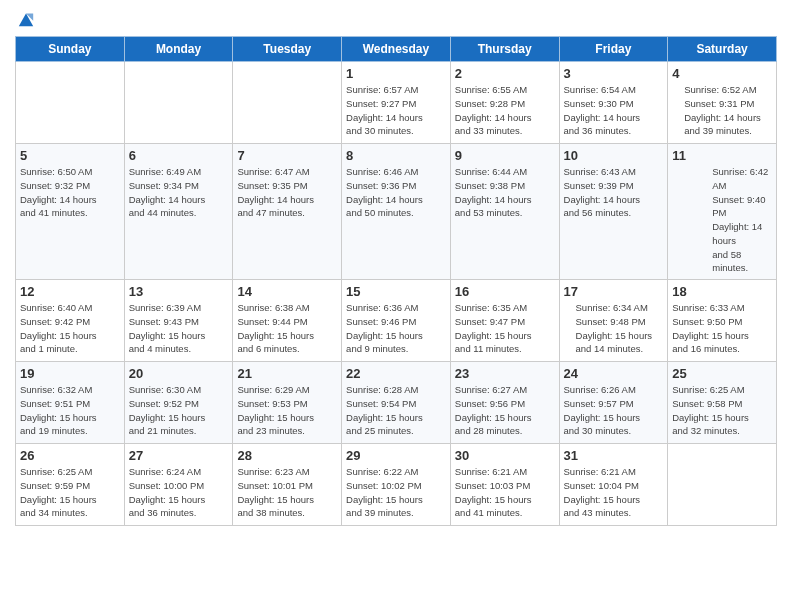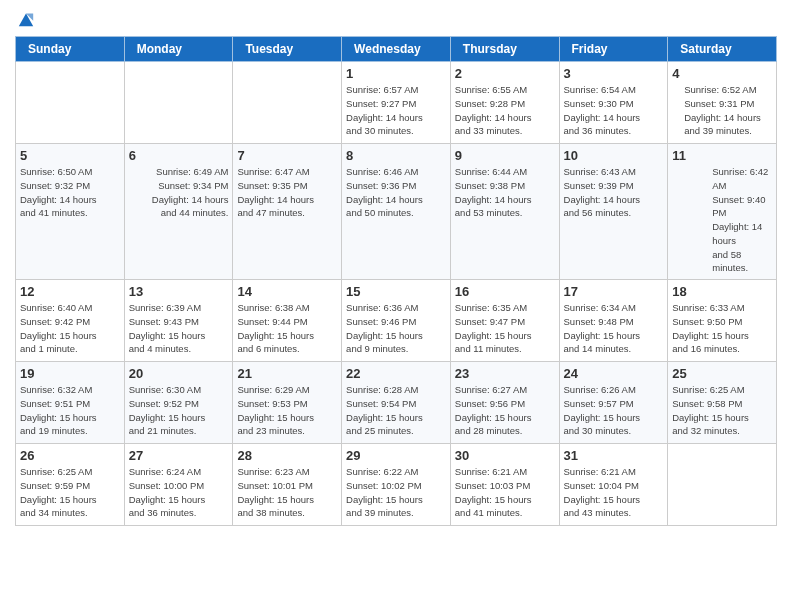--- a/index.html
+++ b/index.html
@@ -61,21 +61,21 @@
       width: 100%;
       border-collapse: collapse;
       table-layout: fixed;
     }
     .calendar-table thead tr th {
       background-color: #1a6dc0;
       color: #fff;
       font-size: 12px;
       font-weight: bold;
       padding: 5px 12px;
-      text-align: left;
+      text-align: center;
       border: 1px solid #a0c0e0;
     }
     .calendar-table tbody tr td {
       border: 1px solid #ccc;
       vertical-align: top;
       padding: 4px 4px 4px 4px;
       font-size: 10px;
       color: #333;
       height: 82px;
       background: #fff;
@@ -171,21 +171,21 @@
         <tr>
           <td>
             <span class="day-number">5</span>
             <div class="day-info" style="white-space: pre-line;">Sunrise: 6:50 AM
 Sunset: 9:32 PM
 Daylight: 14 hours
 and 41 minutes.</div>
           </td>
           <td>
             <span class="day-number">6</span>
-            <div class="day-info" style="white-space: pre-line; text-align: right;">Sunrise: 6:49 AM
+            <div class="day-info" style="white-space: pre-line;">Sunrise: 6:49 AM
 Sunset: 9:34 PM
 Daylight: 14 hours
 and 44 minutes.</div>
           </td>
           <td>
             <span class="day-number">7</span>
             <div class="day-info" style="white-space: pre-line;">Sunrise: 6:47 AM
 Sunset: 9:35 PM
 Daylight: 14 hours
 and 47 minutes.</div>
@@ -250,21 +250,21 @@
           </td>
           <td>
             <span class="day-number">16</span>
             <div class="day-info" style="white-space: pre-line;">Sunrise: 6:35 AM
 Sunset: 9:47 PM
 Daylight: 15 hours
 and 11 minutes.</div>
           </td>
           <td>
             <span class="day-number">17</span>
-            <div class="day-info" style="white-space: pre-line;">Sunrise: 6:34 AM
+            <div class="day-info" style="white-space: pre-line; margin-left: 12px;">Sunrise: 6:34 AM
 Sunset: 9:48 PM
 Daylight: 15 hours
 and 14 minutes.</div>
           </td>
           <td>
             <span class="day-number">18</span>
             <div class="day-info" style="white-space: pre-line;">Sunrise: 6:33 AM
 Sunset: 9:50 PM
 Daylight: 15 hours
 and 16 minutes.</div>

